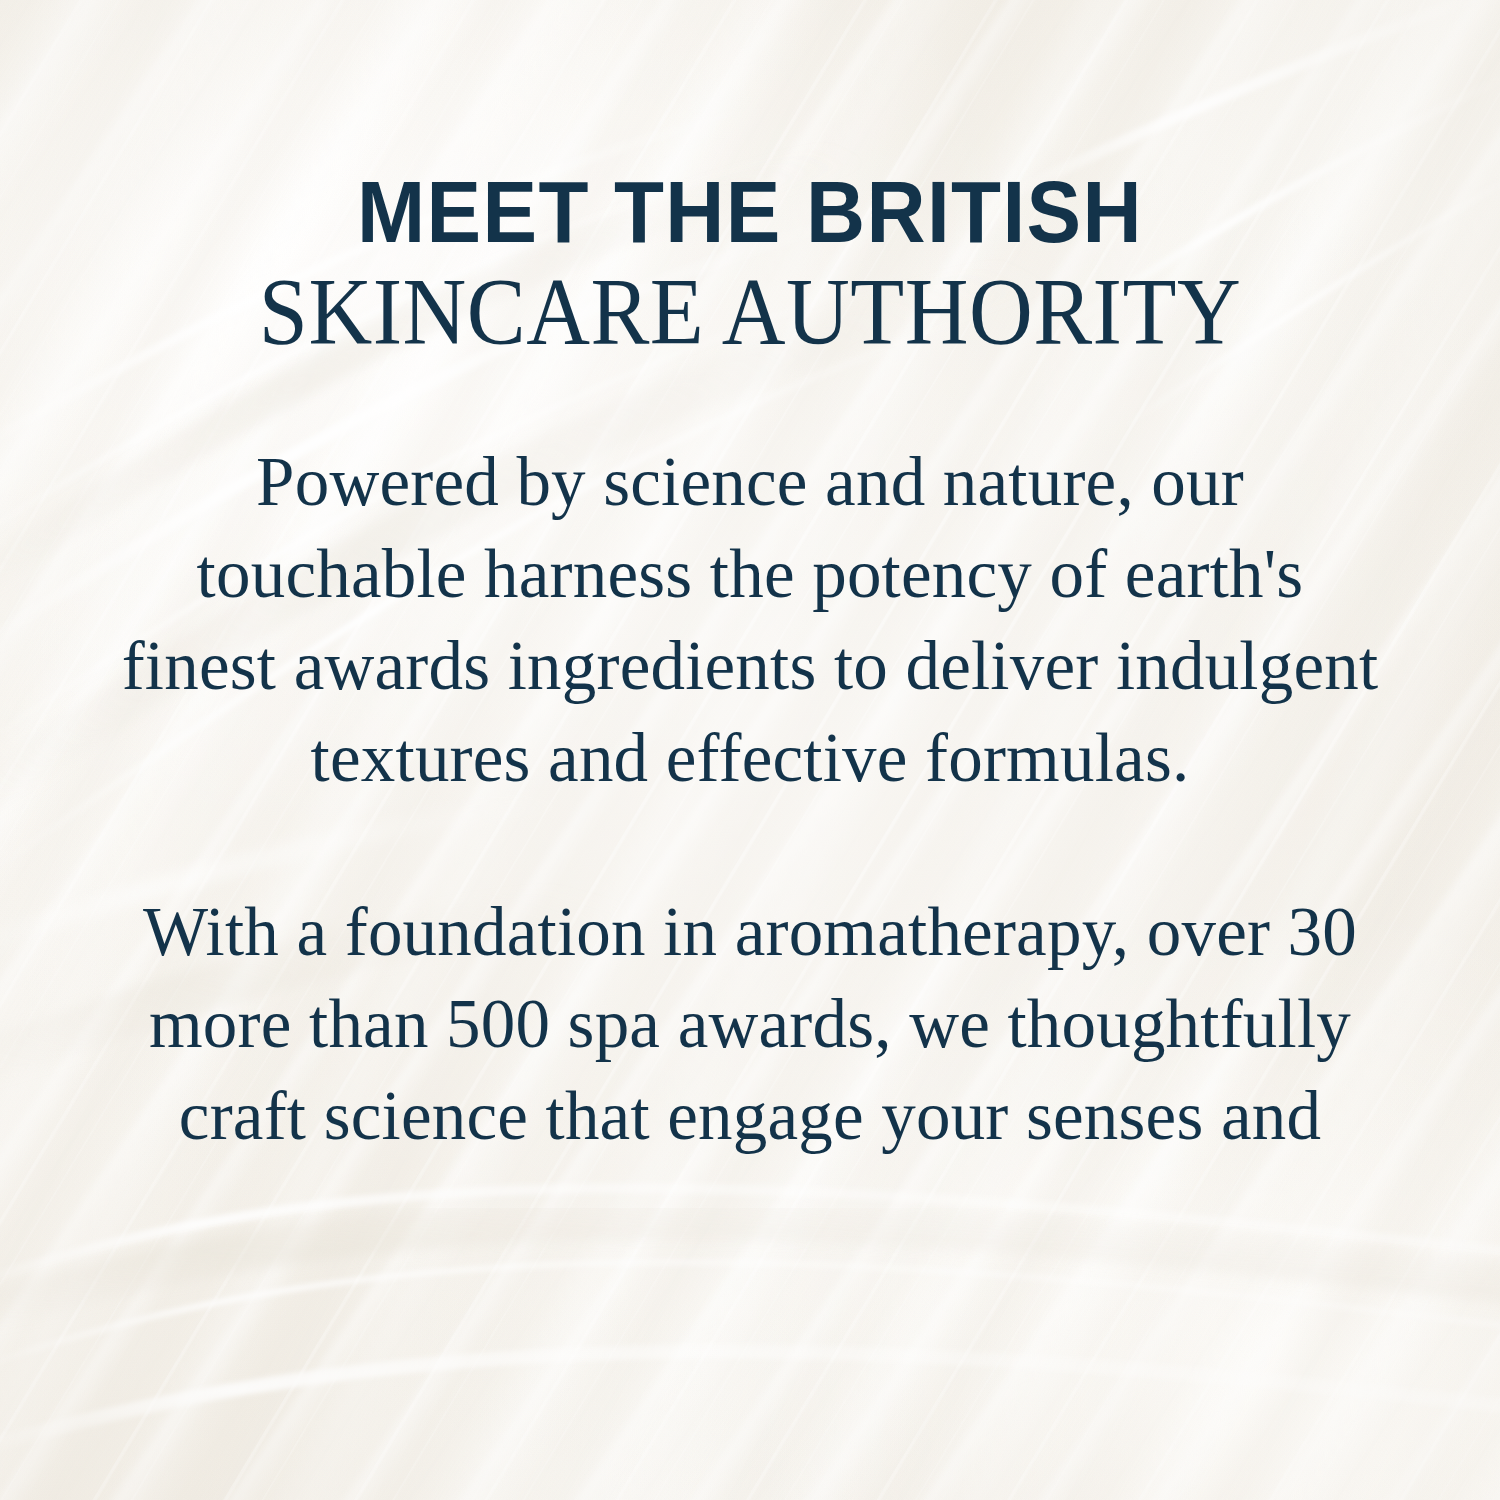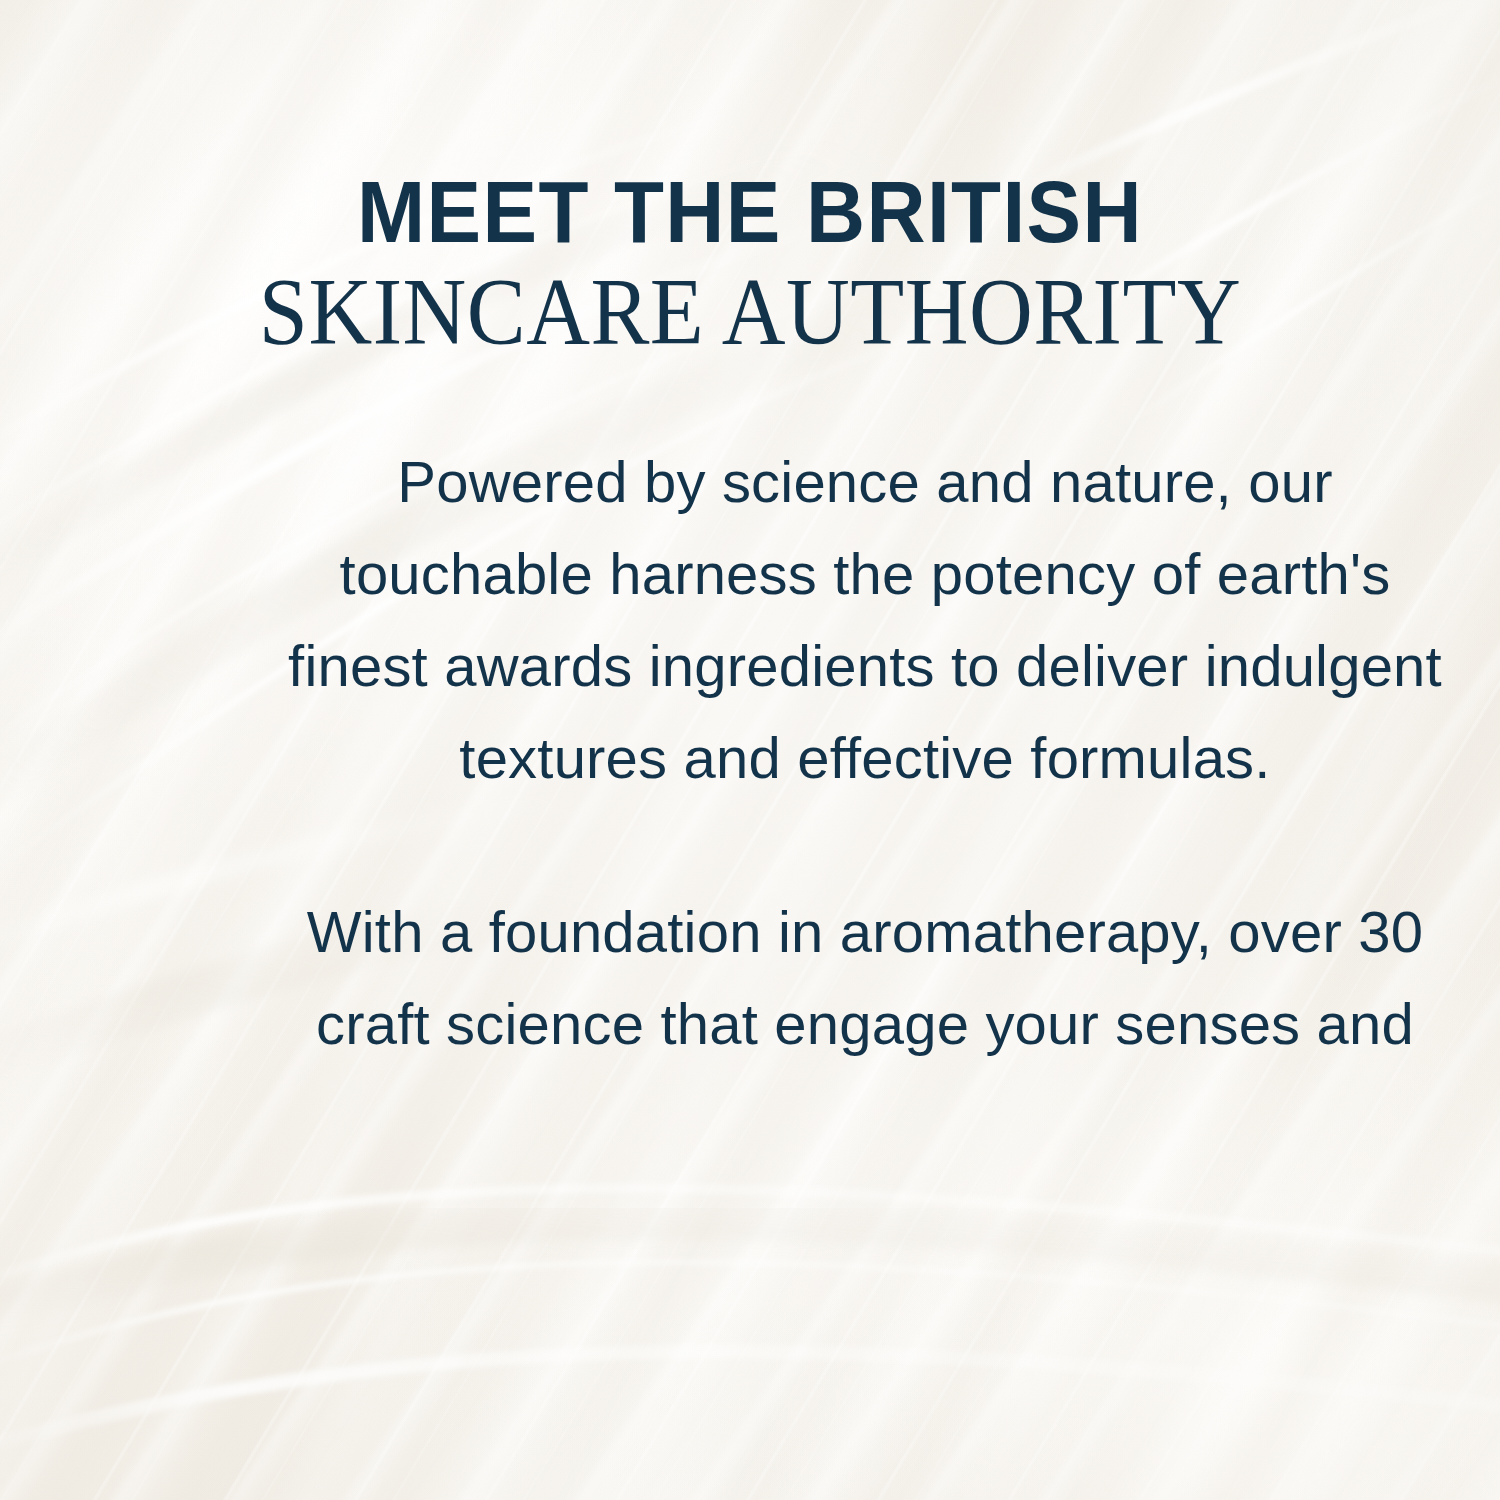--- a/index.html
+++ b/index.html
@@ -95,21 +95,21 @@
                  rgba(255,255,255,0.10) 52%,
                  rgba(226,219,207,0.22) 100%);
   }
 
   
   .content {
     position: absolute;
     inset: 0;
     display: flex;
     flex-direction: column;
-    align-items: flex-end;
+    align-items: center;
     text-align: center;
   }
 
   .headline {
     margin-top: 166px;
     width: 100%;
   }
 
   .headline-line1 {
     color: #13334a;
@@ -129,23 +129,23 @@
     line-height: 100px;
     letter-spacing: 0.5px;
     transform: scaleX(.92);
     margin-top: 4px;
   }
 
   .body-block {
     margin-top: 74px;
     width: 1270px;
     color: #13334a;
-    font-family: Liberation Sans, sans-serif;
+    font-family: Liberation Serif, serif;
     font-weight: 400;
-    font-size: 58px;
+    font-size: 69px;
     line-height: 92px;
     letter-spacing: 0.2px;
   }
 
   .paragraph { margin: 0; }
   .paragraph + .paragraph { margin-top: 82px; }
 
   .para-line { display: block; white-space: nowrap; }
 </style>
 </head>
@@ -226,18 +226,19 @@
 
       <p class="paragraph">
         <span class="para-line">Powered by science and nature, our</span>
         <span class="para-line">touchable harness the potency of earth's</span>
         <span class="para-line">finest awards ingredients to deliver indulgent</span>
         <span class="para-line">textures and effective formulas.</span>
       </p>
 
       <p class="paragraph">
         <span class="para-line">With a foundation in aromatherapy, over 30</span>
+        <span class="para-line">more than 500 spa awards, we thoughtfully</span>
         <span class="para-line">craft science that engage your senses and</span>
       </p>
 
     </div>
   </div>
 </div>
 
 </body></html>

